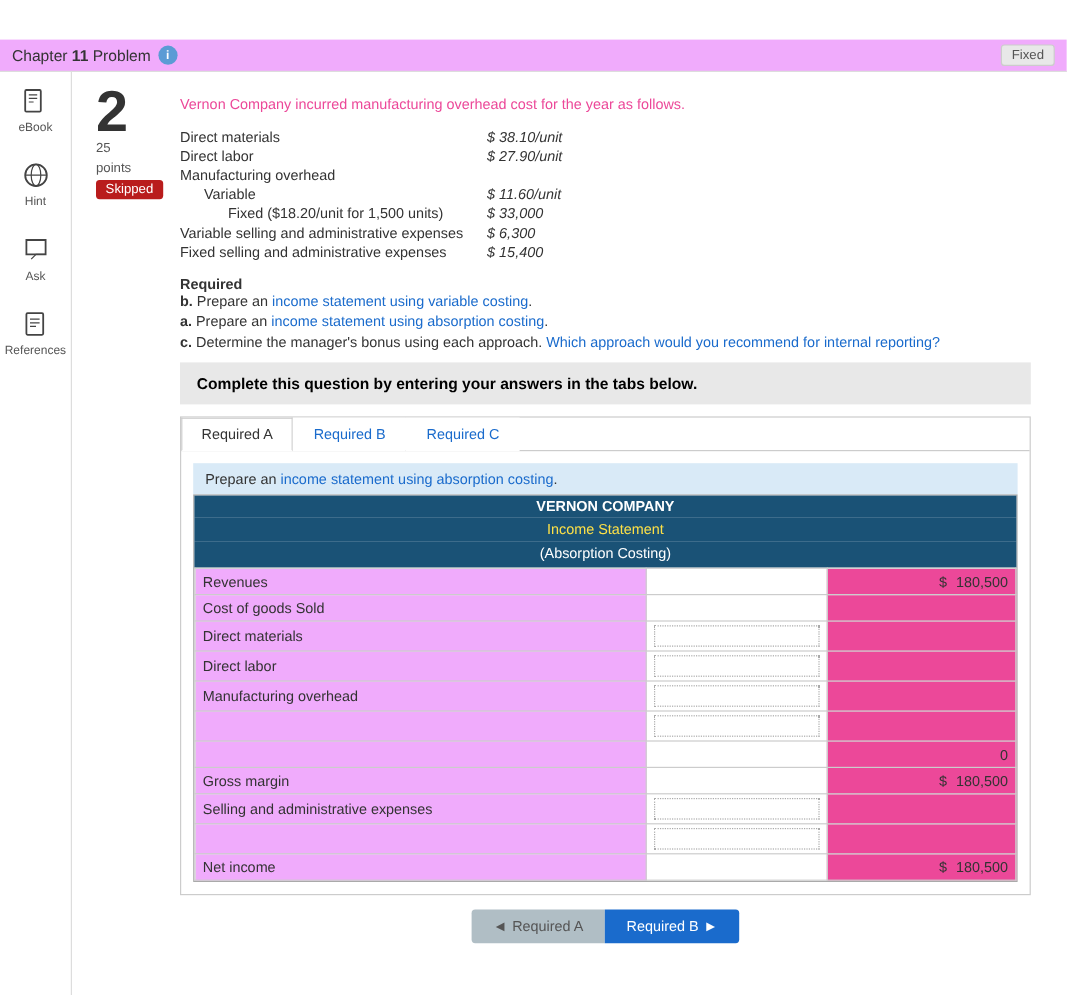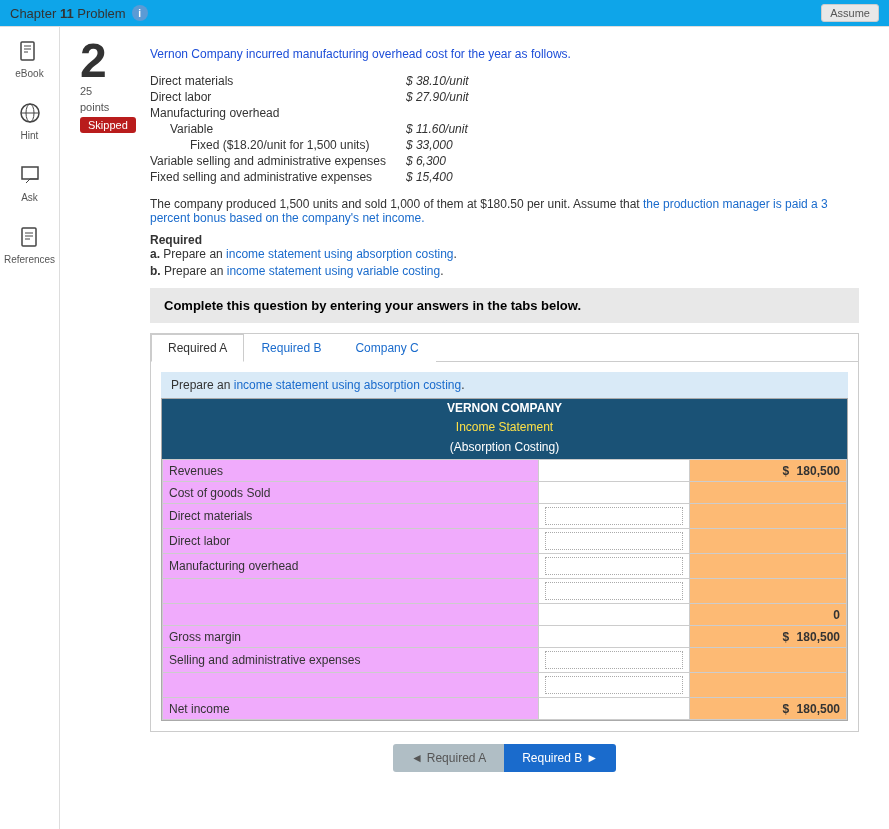--- a/index.html
+++ b/index.html
@@ -5,21 +5,22 @@
     * { box-sizing: border-box; margin: 0; padding: 0; }
     body { font-family: Arial, sans-serif; font-size: 12px; color: #333; background: #fff; }
 
     
     .header {
       display: flex;
       justify-content: space-between;
       align-items: center;
       padding: 4px 10px;
       border-bottom: 1px solid #ddd;
-      background: #0ea5e9;
+      background: #f0abfc;
+      margin-top: 33px;
     }
     .header-left {
       display: flex;
       align-items: center;
       gap: 6px;
     }
     .header-title {
       font-size: 13px;
       color: #333;
     }
@@ -125,21 +126,21 @@
       display: inline-block;
     }
 
     .problem-content {
       flex: 1;
       padding: 10px 20px 10px 10px;
     }
 
     .problem-text {
       font-size: 12px;
-      color: #1d4ed8;
+      color: #ec4899;
       margin-bottom: 12px;
     }
 
     
     .cost-table {
       margin-bottom: 12px;
       font-size: 12px;
     }
     .cost-table table {
       border-collapse: collapse;
@@ -259,23 +260,22 @@
     .income-table td.label-col {
       width: 55%;
       background: #f0abfc;
     }
     .income-table td.input-col {
       width: 22%;
       background: #fff;
     }
     .income-table td.value-col {
       width: 23%;
-      background: #fdba74;
+      background: #ec4899;
       text-align: right;
-      font-weight: bold;
     }
     .income-table td.value-col .dollar {
       display: inline-block;
       margin-right: 4px;
     }
     .income-table input[type="text"] {
       width: 100%;
       border: 1px dotted #aaa;
       outline: none;
       font-size: 12px;
@@ -324,21 +324,21 @@
 
 <div class="header">
   <div class="header-left">
     <span class="header-title">
       <span>Chapter</span>
       <span class="bold">11</span>
       <span>Problem</span>
     </span>
     <span class="info-icon">i</span>
   </div>
-  <div class="saved-badge">Assume</div>
+  <div class="saved-badge">Fixed</div>
 </div>
 
 <div class="main-layout">
 
   <div class="sidebar">
     <div class="sidebar-item">
       <div class="sidebar-icon">
         <svg width="24" height="24" viewBox="0 0 24 24" fill="none">
           <rect x="4" y="3" width="13" height="18" rx="1" stroke="#444" stroke-width="1.5" fill="none"></rect>
           <line x1="7" y1="7" x2="14" y2="7" stroke="#444" stroke-width="1"></line>
@@ -421,38 +421,35 @@
                 <td class="amount">$ 6,300</td>
               </tr>
               <tr>
                 <td>Fixed selling and administrative expenses</td>
                 <td class="amount">$ 15,400</td>
               </tr>
             </tbody>
           </table>
         </div>
 
-        <p class="problem-description">
-          The company produced 1,500 units and sold 1,000 of them at $180.50 per unit. Assume that <span class="highlight-blue">the production manager is paid a 3</span><br>
-          <span class="highlight-blue">percent bonus based on the company's net income.</span>
-        </p>
         <p class="bold">Required</p>
 
         <div class="task-list">
+          <p><strong>b.</strong> Prepare an <a href="#" class="link-text">income statement using variable costing</a>.</p>
           <p><strong>a.</strong> Prepare an <a href="#" class="link-text">income statement using absorption costing</a>.</p>
-          <p><strong>b.</strong> Prepare an <a href="#" class="link-text">income statement using variable costing</a>.</p>
+          <p><strong>c.</strong> Determine the manager's bonus using each approach. <span class="highlight-blue">Which approach would you recommend for internal reporting?</span></p>
         </div>
 
         <div class="complete-box">Complete this question by entering your answers in the tabs below.</div>
 
         <div class="tabs-container">
           <div class="tabs-header">
             <div class="tab active">Required A</div>
             <div class="tab">Required B</div>
-            <div class="tab">Company C</div>
+            <div class="tab">Required C</div>
           </div>
 
           <div class="tab-content">
             <div class="tab-instruction">
               Prepare an <a href="#" class="link-text">income statement using absorption costing</a>.
             </div>
 
             <div class="income-table-wrapper">
               <div class="income-table-header">VERNON COMPANY</div>
               <div class="income-table-subheader">Income Statement</div>

